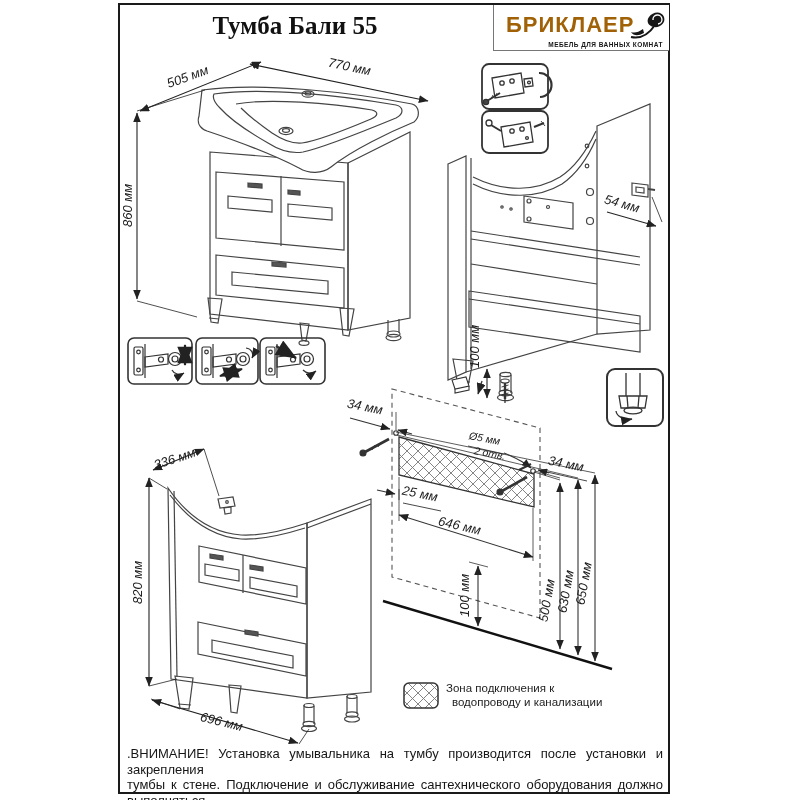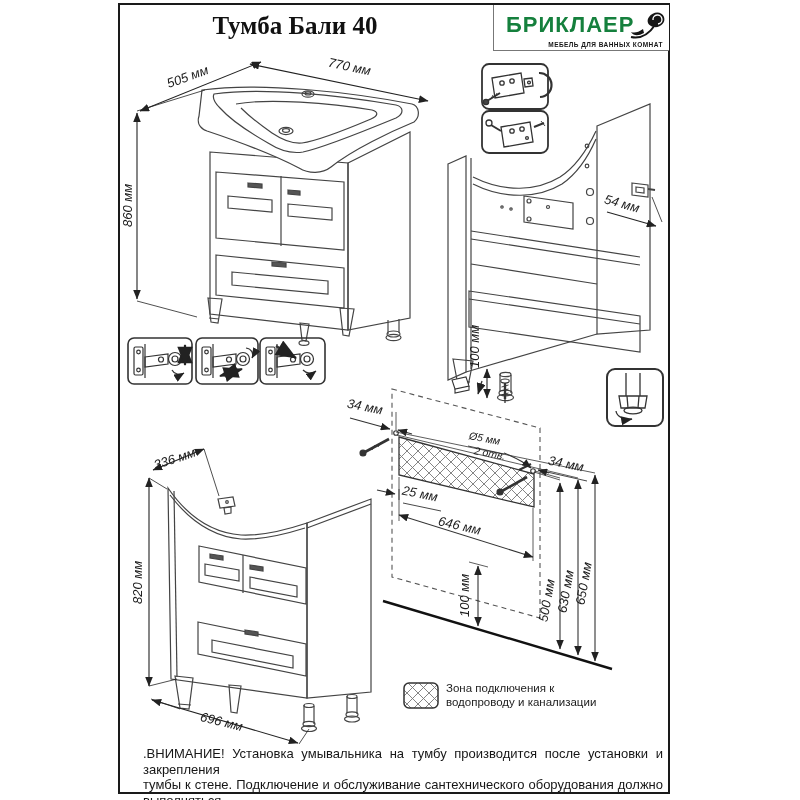--- a/index.html
+++ b/index.html
@@ -6,30 +6,30 @@
   #canvas{position:relative;width:800px;height:800px;background:#fff;overflow:hidden;
           font-family:"Liberation Sans", sans-serif;color:#1a1a1a;}
   #frame{position:absolute;left:118px;top:3px;width:548px;height:787px;
          border:2px solid #1a1a1a;background:#fff;}
   #art{position:absolute;left:0;top:0;width:800px;height:800px;}
   .title{position:absolute;left:150px;top:12px;width:290px;text-align:center;
          font-family:"Liberation Serif", serif;font-weight:bold;font-size:25px;color:#111;}
   .logo-box{position:absolute;left:493px;top:5px;width:175px;height:45px;
             border-left:1.5px solid #777;border-bottom:1.5px solid #777;background:#fff;}
   .brand{position:absolute;left:12px;top:7px;font-size:22px;font-weight:bold;
-         letter-spacing:1px;color:#15803d;}
+         letter-spacing:1px;color:#a16207;}
   .tagline{position:absolute;right:6px;bottom:2px;font-size:6.5px;font-weight:bold;
            letter-spacing:.45px;color:#161616;}
   .rose{position:absolute;right:2px;top:2px;}
   .dim{position:absolute;font-style:italic;font-size:13px;color:#1c1c1c;white-space:nowrap;}
   .dim.small{font-size:10.5px;}
   .legend-text{position:absolute;left:446px;font-size:11.5px;color:#1c1c1c;white-space:nowrap;}
   .warning{position:absolute;left:127px;top:746px;width:536px;font-size:13px;
            line-height:15.6px;color:#161616;}
-  .warning .j{text-align:justify;text-align-last:justify;margin-left:16px;}
+  .warning .j{text-align:justify;text-align-last:justify;}
 </style>
 </head>
 <body>
 
 <div id="canvas">
   <div id="frame"></div>
 
   <svg id="art" viewBox="0 0 800 800" xmlns="http://www.w3.org/2000/svg">
     <defs>
       <marker id="mE" viewBox="0 0 10 8" refX="9.5" refY="4" markerWidth="9" markerHeight="7" orient="auto">
@@ -286,21 +286,21 @@
       <path d="M560,483 L560,649" marker-start="url(#mS)" marker-end="url(#mE)"></path>
       <path d="M397,435 L578,478" stroke-width="0.8"></path>
       <path d="M578,480 L578,655" marker-start="url(#mS)" marker-end="url(#mE)"></path>
       <path d="M396,432 L595,473" stroke-width="0.8"></path>
       <path d="M595,475 L595,661" marker-start="url(#mS)" marker-end="url(#mE)"></path>
     </g>
 
     <rect x="404" y="683" width="34" height="25" rx="5" fill="url(#xh)" stroke="#333" stroke-width="1.5"></rect>
   </svg>
 
-  <div class="title">Тумба Бали 40</div>
+  <div class="title">Тумба Бали 55</div>
   <div class="logo-box">
     <span class="brand">БРИКЛАЕР</span>
     <span class="rose">
       <svg width="38" height="36" viewBox="0 0 38 36">
         <path d="M20,10 C24,4 33,4 35,10 C37,16 31,21 25,20 C19,19 17,14 20,10 Z" fill="#161616"></path>
         <path d="M24,13 a4.5,4.5 0 1 1 5,4" stroke="#fff" stroke-width="1.4" fill="none"></path>
         <path d="M14,22 q-7,5 -12,3 q4,6 13,1 Z" fill="#161616"></path>
         <path d="M2,30 q14,3 24,-12" stroke="#161616" stroke-width="2" fill="none"></path>
       </svg>
     </span>
@@ -323,20 +323,20 @@
   <span class="dim small" style="left:474px;top:447px;transform:rotate(11deg);">2 отв.</span>
   <span class="dim" style="left:548px;top:456px;transform:rotate(11deg);">34 мм</span>
   <span class="dim" style="left:402px;top:486px;transform:rotate(11deg);">25 мм</span>
   <span class="dim" style="left:438px;top:518px;transform:rotate(13deg);">646 мм</span>
   <span class="dim" style="left:443px;top:588px;transform:rotate(-90deg);">100 мм</span>
   <span class="dim" style="left:525px;top:593px;transform:rotate(-80deg);">500 мм</span>
   <span class="dim" style="left:544px;top:584px;transform:rotate(-80deg);">630 мм</span>
   <span class="dim" style="left:562px;top:576px;transform:rotate(-80deg);">650 мм</span>
 
   <span class="legend-text" style="top:682px;text-align:center;">Зона подключения к</span>
-  <span class="legend-text" style="top:696px;">водопроводу и канализации</span>
+  <span class="legend-text" style="top:696px;margin-left:6px;">водопроводу и канализации</span>
 
   <div class="warning">
     <div class="j">.ВНИМАНИЕ!  Установка  умывальника  на  тумбу  производится  после  установки  и  закрепления</div>
     <div class="j">тумбы к стене. Подключение и обслуживание сантехнического оборудования должно выполняться</div>
 
   </div>
 </div>
 
 </body></html>

